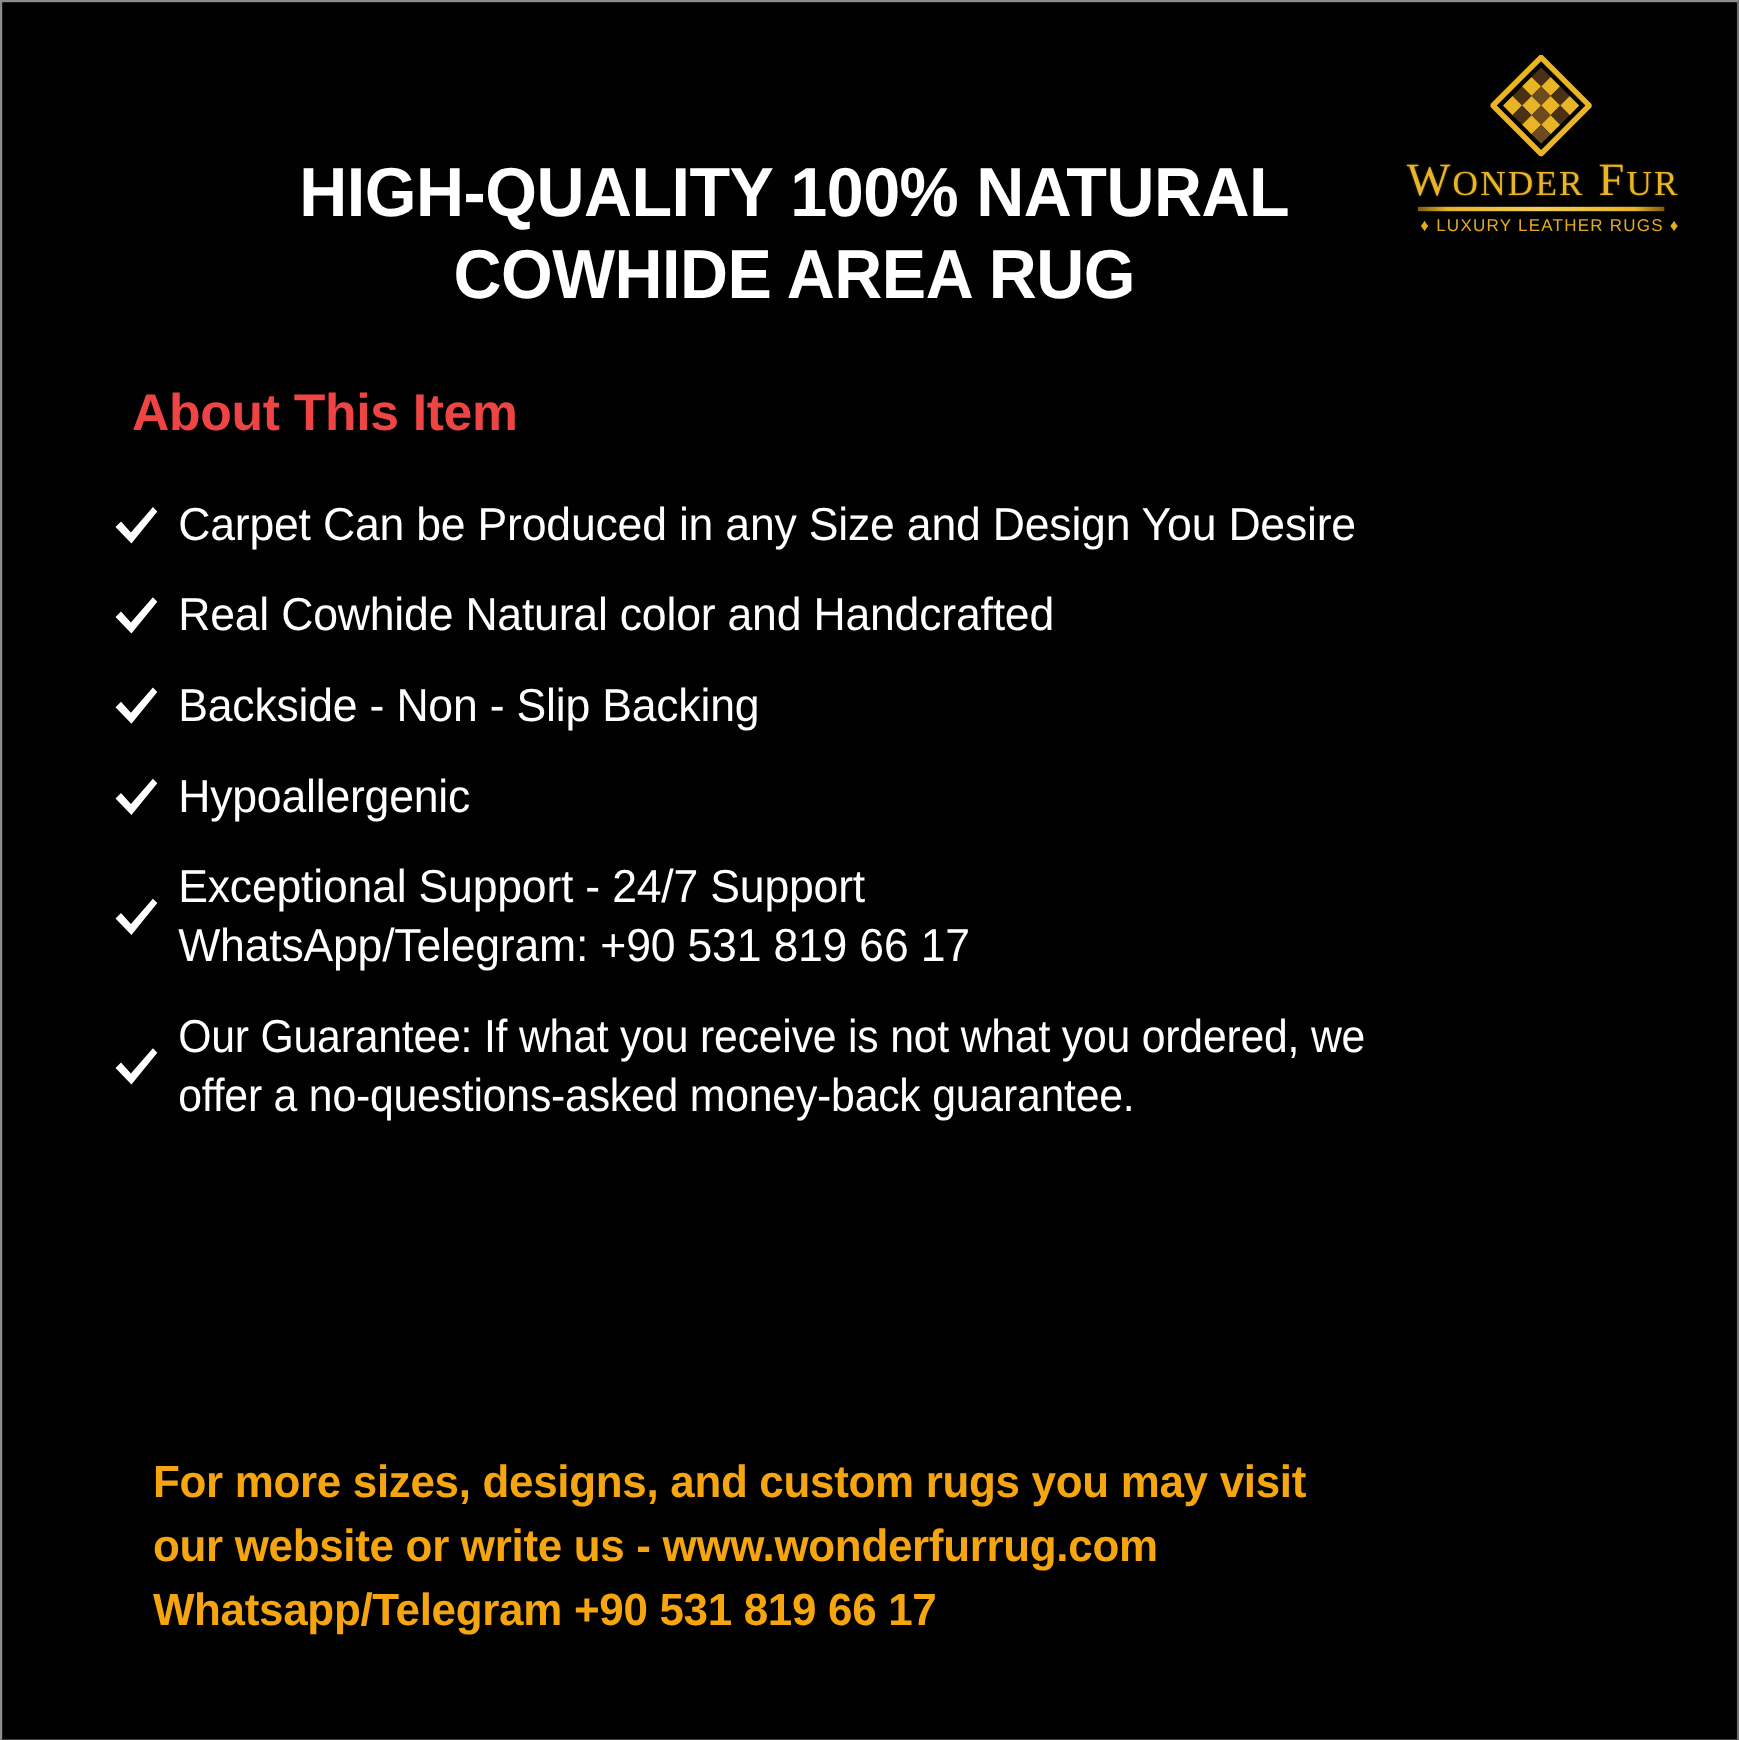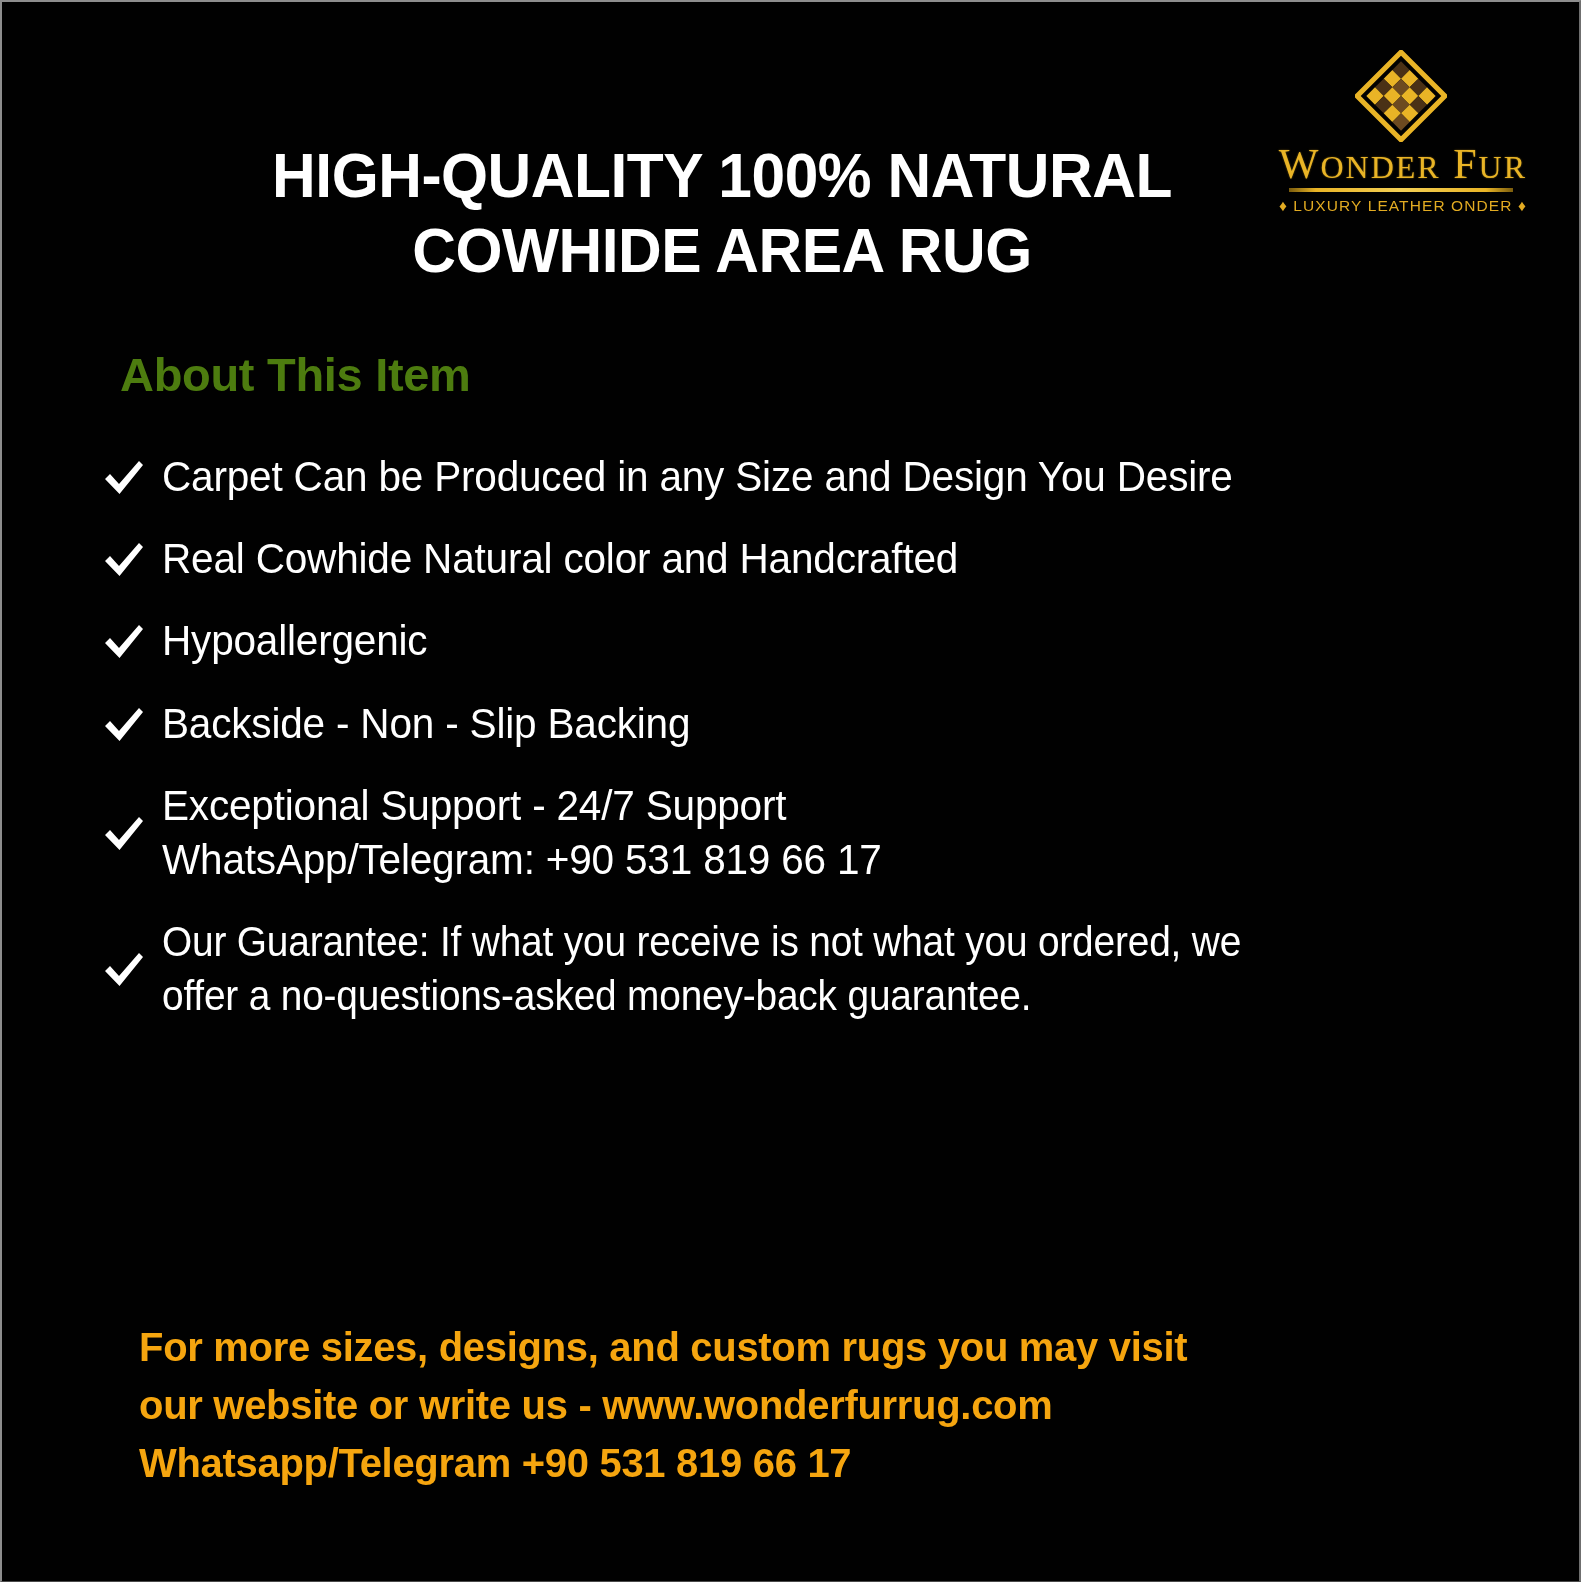--- a/index.html
+++ b/index.html
@@ -81,21 +81,21 @@
     letter-spacing: -0.5px;
     transform: scaleX(0.96);
     transform-origin: center top;
   }
 
   
   .section-heading {
     position: absolute;
     left: 118px;
     top: 345px;
-    color: #4d7c0f;
+    color: #ef4444;
     font-family: "Liberation Sans", sans-serif;
     font-weight: bold;
     font-size: 47px;
     letter-spacing: -0.3px;
   }
 
   
   .bullets {
     position: absolute;
     left: 100px;
@@ -173,21 +173,21 @@
             <rect x="-24.5" y="12.25" width="12.25" height="12.25" fill="#e9b426"></rect>
             <rect x="-12.25" y="12.25" width="12.25" height="12.25" fill="#4a3116"></rect>
             <rect x="0" y="12.25" width="12.25" height="12.25" fill="#e9b426"></rect>
             <rect x="12.25" y="12.25" width="12.25" height="12.25" fill="#6d4a20"></rect>
           </g>
         </g>
       </svg>
     </div>
     <div class="logo-word"><span class="cap">W</span><span class="sm">ONDER</span>&nbsp;<span class="cap">F</span><span class="sm">UR</span></div>
     <div class="logo-rule"></div>
-    <div class="logo-sub">♦ LUXURY LEATHER ONDER ♦</div>
+    <div class="logo-sub">♦ LUXURY LEATHER RUGS ♦</div>
   </div>
 
   <div class="title" style="white-space: pre-line;">HIGH-QUALITY 100% NATURAL
 COWHIDE AREA RUG</div>
 
   <div class="section-heading">About This Item</div>
 
   <div class="bullets">
 
     <div class="bullet">
@@ -207,30 +207,30 @@
       </span>
       <span class="bullet-text">Real Cowhide Natural color and Handcrafted</span>
     </div>
 
     <div class="bullet">
       <span class="check">
         <svg viewBox="0 0 44 40" xmlns="http://www.w3.org/2000/svg">
             <path d="M3 21 L8 16 L17 26 L37 3 L41 7 L17.5 36 Z" fill="#ffffff"></path>
           </svg>
       </span>
+      <span class="bullet-text">Backside - Non - Slip Backing</span>
+    </div>
+
+    <div class="bullet">
+      <span class="check">
+        <svg viewBox="0 0 44 40" xmlns="http://www.w3.org/2000/svg">
+            <path d="M3 21 L8 16 L17 26 L37 3 L41 7 L17.5 36 Z" fill="#ffffff"></path>
+          </svg>
+      </span>
       <span class="bullet-text">Hypoallergenic</span>
-    </div>
-
-    <div class="bullet">
-      <span class="check">
-        <svg viewBox="0 0 44 40" xmlns="http://www.w3.org/2000/svg">
-            <path d="M3 21 L8 16 L17 26 L37 3 L41 7 L17.5 36 Z" fill="#ffffff"></path>
-          </svg>
-      </span>
-      <span class="bullet-text">Backside - Non - Slip Backing</span>
     </div>
 
 
 
     <div class="bullet">
       <span class="check">
         <svg viewBox="0 0 44 40" xmlns="http://www.w3.org/2000/svg">
             <path d="M3 21 L8 16 L17 26 L37 3 L41 7 L17.5 36 Z" fill="#ffffff"></path>
           </svg>
       </span>

